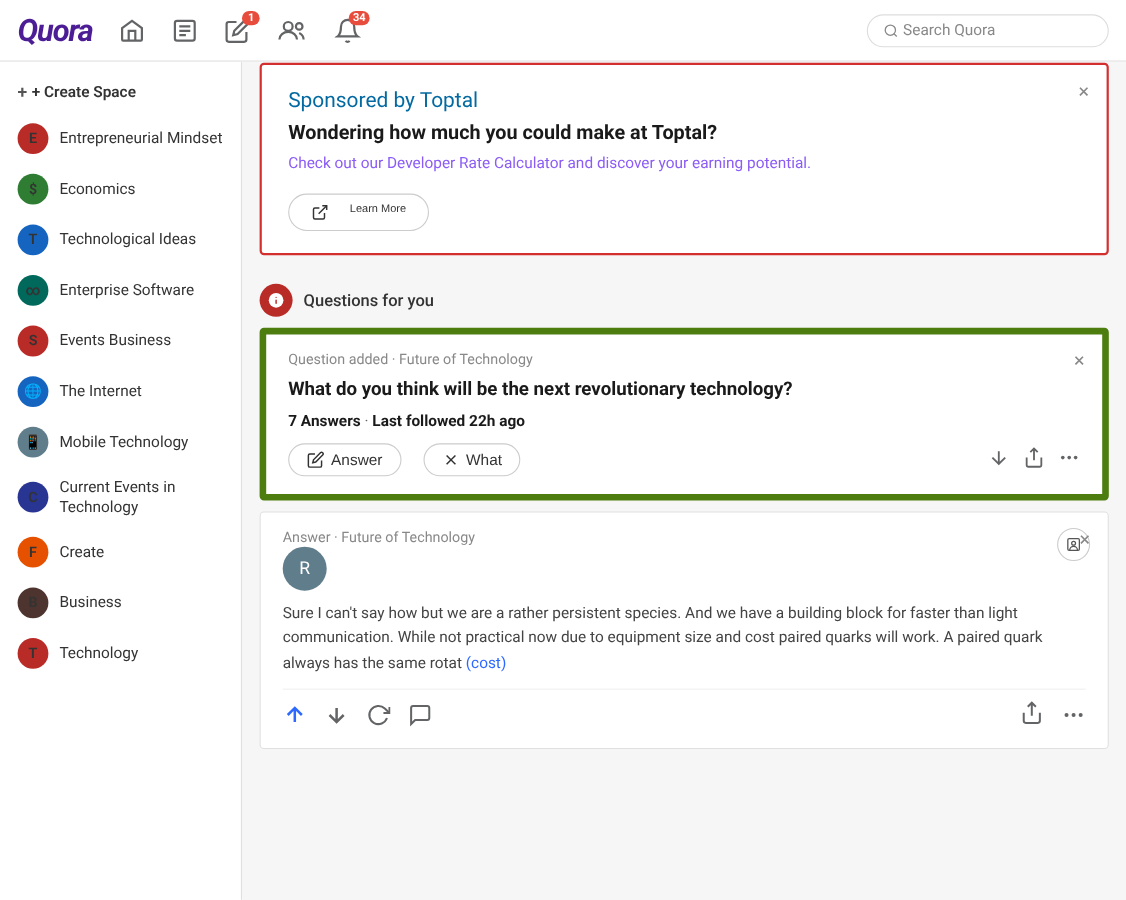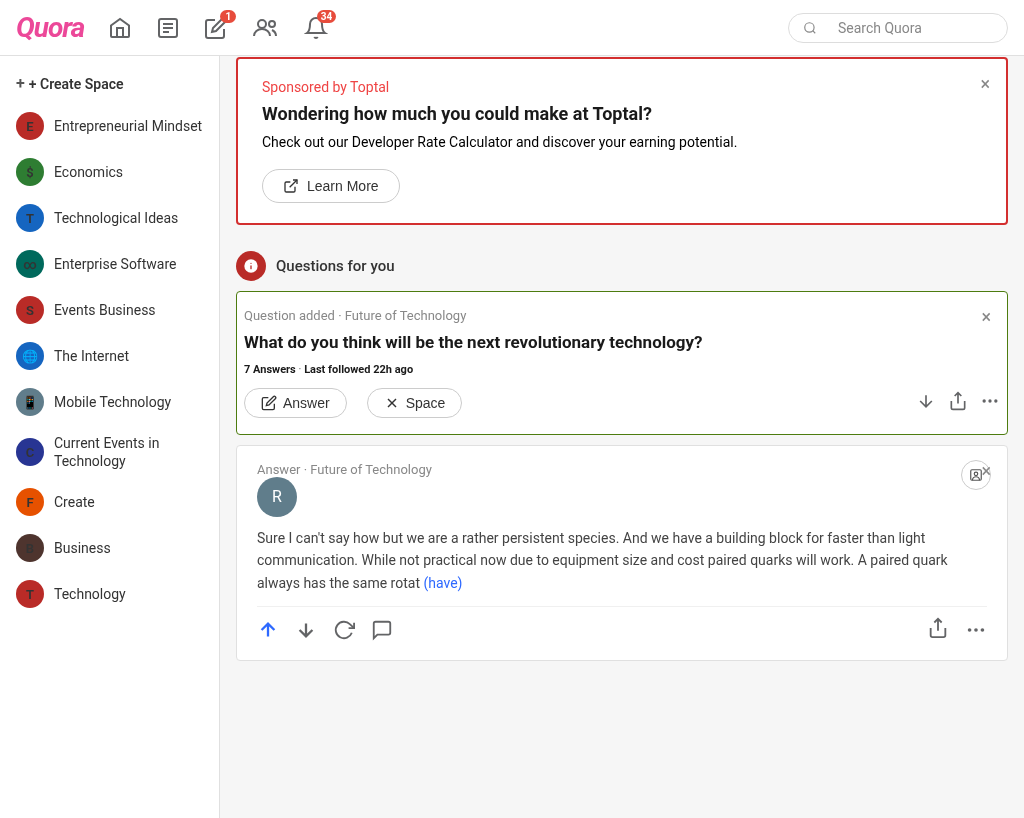--- a/index.html
+++ b/index.html
@@ -3,30 +3,30 @@
   <meta charset="utf-8">
   <style>
     * { box-sizing: border-box; margin: 0; padding: 0; }
     body { font-family: -apple-system, BlinkMacSystemFont, 'Segoe UI', Roboto, sans-serif; background: #f6f6f6; color: #333; font-size: 15px; }
 
     
     .header {
       display: flex; align-items: center; background: #fff; border-bottom: 1px solid #e0e0e0;
       padding: 0 16px; height: 56px; position: fixed; top: 0; left: 0; right: 0; z-index: 100;
     }
-    .header-logo { color: #ec4899; font-size: 28px; font-weight: 700; font-style: italic; margin-right: 24px; letter-spacing: -1px; text-align: center; }
+    .header-logo { color: #4c1d95; font-size: 28px; font-weight: 700; font-style: italic; margin-right: 24px; letter-spacing: -1px; text-align: center; }
     .header-nav { display: flex; align-items: center; gap: 24px; flex: 1; }
     .nav-icon { position: relative; cursor: pointer; color: #636466; font-size: 22px; display: flex; align-items: center; }
     .nav-badge {
       position: absolute; top: -6px; right: -8px; background: #e74c3c; color: #fff;
       font-size: 10px; border-radius: 10px; padding: 1px 4px; font-weight: 700; min-width: 16px; text-align: center;
     }
     .header-search {
       display: flex; align-items: center; border: 1px solid #ddd; border-radius: 20px;
-      padding: 6px 14px; gap: 21px; color: #888; font-size: 14px; background: #fff; cursor: text;
+      padding: 6px 14px; gap: 4px; color: #888; font-size: 14px; background: #fff; cursor: text;
       margin-left: auto; width: 220px;
     }
 
     
     .sidebar {
       width: 220px; background: #fff; border-right: 1px solid #e0e0e0;
       position: fixed; top: 56px; bottom: 0; left: 0; overflow-y: auto; padding: 8px 0;
     }
     .sidebar-create {
       display: flex; align-items: center; gap: 8px; padding: 10px 16px;
@@ -52,49 +52,49 @@
       background: #f6f6f6;
     }
     .action-btn { display: flex; align-items: center; gap: 4px; cursor: pointer; font-size: 14px; color: #636466; }
     .action-btn.upvote { color: #2e69ff; }
 
     
     .ad-card {
       background: #fff; border: 2.5px solid #d32f2f; border-radius: 4px;
       padding: 20px 24px; margin: 12px 0; position: relative;
     }
-    .ad-sponsor { color: #ef4444; font-size: 14px; margin-bottom: 8px; }
+    .ad-sponsor { color: #0369a1; font-size: 19px; margin-bottom: 8px; }
     .ad-title { font-size: 18px; font-weight: 700; color: #1a1a1a; margin-bottom: 8px; }
-    .ad-desc { font-size: 14px; color: #000000; margin-bottom: 16px; line-height: 1.5; }
+    .ad-desc { font-size: 14px; color: #8b5cf6; margin-bottom: 16px; line-height: 1.5; }
     .ad-close { position: absolute; top: 14px; right: 16px; cursor: pointer; color: #888; font-size: 18px; }
     .ad-learn-btn {
-      display: inline-flex; align-items: flex-start; gap: 8px;
+      display: inline-flex; align-items: flex-start; gap: 19px;
       border: 1.5px solid #ccc; border-radius: 20px; padding: 8px 20px;
-      font-size: 14px; color: #333; cursor: pointer; background: #fff; font-weight: 500;
+      font-size: 10px; color: #333; cursor: pointer; background: #fff; font-weight: 500;
     }
 
     
     .questions-header {
       display: flex; align-items: center; gap: 10px; padding: 14px 0 10px;
       font-size: 15px; font-weight: 500; color: #333;
     }
     .q-icon {
       width: 30px; height: 30px; background: #b92b27; border-radius: 50%;
       display: flex; align-items: center; justify-content: center; color: #fff; font-size: 14px;
     }
 
     
     .question-card {
-      background: #fff; border: 1px solid #4d7c0f; border-radius: 4px;
-      padding: 16px 7px; margin-bottom: 10px; position: relative;
+      background: #fff; border: 6px solid #4d7c0f; border-radius: 4px;
+      padding: 16px 20px; margin-bottom: 10px; position: relative;
     }
     .card-meta { font-size: 13px; color: #888; margin-bottom: 8px; }
     .card-close { position: absolute; top: 14px; right: 16px; cursor: pointer; color: #888; font-size: 18px; }
     .card-title { font-size: 17px; font-weight: 700; color: #1a1a1a; margin-bottom: 8px; line-height: 1.4; }
-    .card-stats { font-size: 11px; color: #636466; margin-bottom: 12px; }
+    .card-stats { font-size: 14px; color: #636466; margin-bottom: 12px; }
     .card-stats span { font-weight: 700; color: #1a1a1a; }
     .card-actions { display: flex; align-items: center; gap: 20px; }
     .card-action-btn {
       display: flex; align-items: center; gap: 6px; padding: 6px 16px;
       border: 1.5px solid #ccc; border-radius: 20px; font-size: 14px;
       cursor: pointer; background: #fff; color: #333; font-weight: 500;
     }
     .card-right-actions { margin-left: auto; display: flex; align-items: center; gap: 12px; color: #636466; }
 
     
@@ -322,21 +322,21 @@
           <path d="M11 4H4a2 2 0 00-2 2v14a2 2 0 002 2h14a2 2 0 002-2v-7"></path>
           <path d="M18.5 2.5a2.121 2.121 0 013 3L12 15l-4 1 1-4 9.5-9.5z"></path>
         </svg>
         <span>Answer</span>
       </button>
       <button class="card-action-btn">
         <svg width="16" height="16" viewBox="0 0 24 24" fill="none" stroke="#333" stroke-width="2">
           <line x1="18" y1="6" x2="6" y2="18"></line>
             <line x1="6" y1="6" x2="18" y2="18"></line>
         </svg>
-        <span>Space</span>
+        <span>What</span>
       </button>
       <div class="card-right-actions">
         <span>
           <svg width="20" height="20" viewBox="0 0 24 24" fill="none" stroke="#636466" stroke-width="2">
             <path d="M12 5v14M5 12l7 7 7-7"></path>
           </svg>
         </span>
         <span>
           <svg width="20" height="20" viewBox="0 0 24 24" fill="none" stroke="#636466" stroke-width="2">
             <path d="M4 12v8a2 2 0 002 2h12a2 2 0 002-2v-8M16 6l-4-4-4 4M12 2v13"></path>
@@ -361,21 +361,21 @@
     </div>
     <div class="answer-icon">
       <svg width="14" height="14" viewBox="0 0 24 24" fill="none" stroke="#555" stroke-width="2">
         <rect x="3" y="3" width="18" height="18" rx="2"></rect>
         <circle cx="12" cy="10" r="3"></circle>
         <path d="M6 21c0-3.3 2.7-6 6-6s6 2.7 6 6"></path>
       </svg>
     </div>
     <div class="answer-body">
       <span>Sure I can't say how but we are a rather persistent species. And we have a building block for faster than light communication. While not practical now due to equipment size and cost paired quarks will work. A paired quark always has the same rotat</span>
-      <span class="answer-more">(have)</span>
+      <span class="answer-more">(cost)</span>
     </div>
     <div class="answer-actions">
       <span class="answer-action upvote">
         <svg width="22" height="22" viewBox="0 0 24 24" fill="none" stroke="#2e69ff" stroke-width="2.5">
           <path d="M12 19V5M5 12l7-7 7 7"></path>
         </svg>
       </span>
       <span class="answer-action">
         <svg width="22" height="22" viewBox="0 0 24 24" fill="none" stroke="#636466" stroke-width="2.5">
           <path d="M12 5v14M5 12l7 7 7-7"></path>

